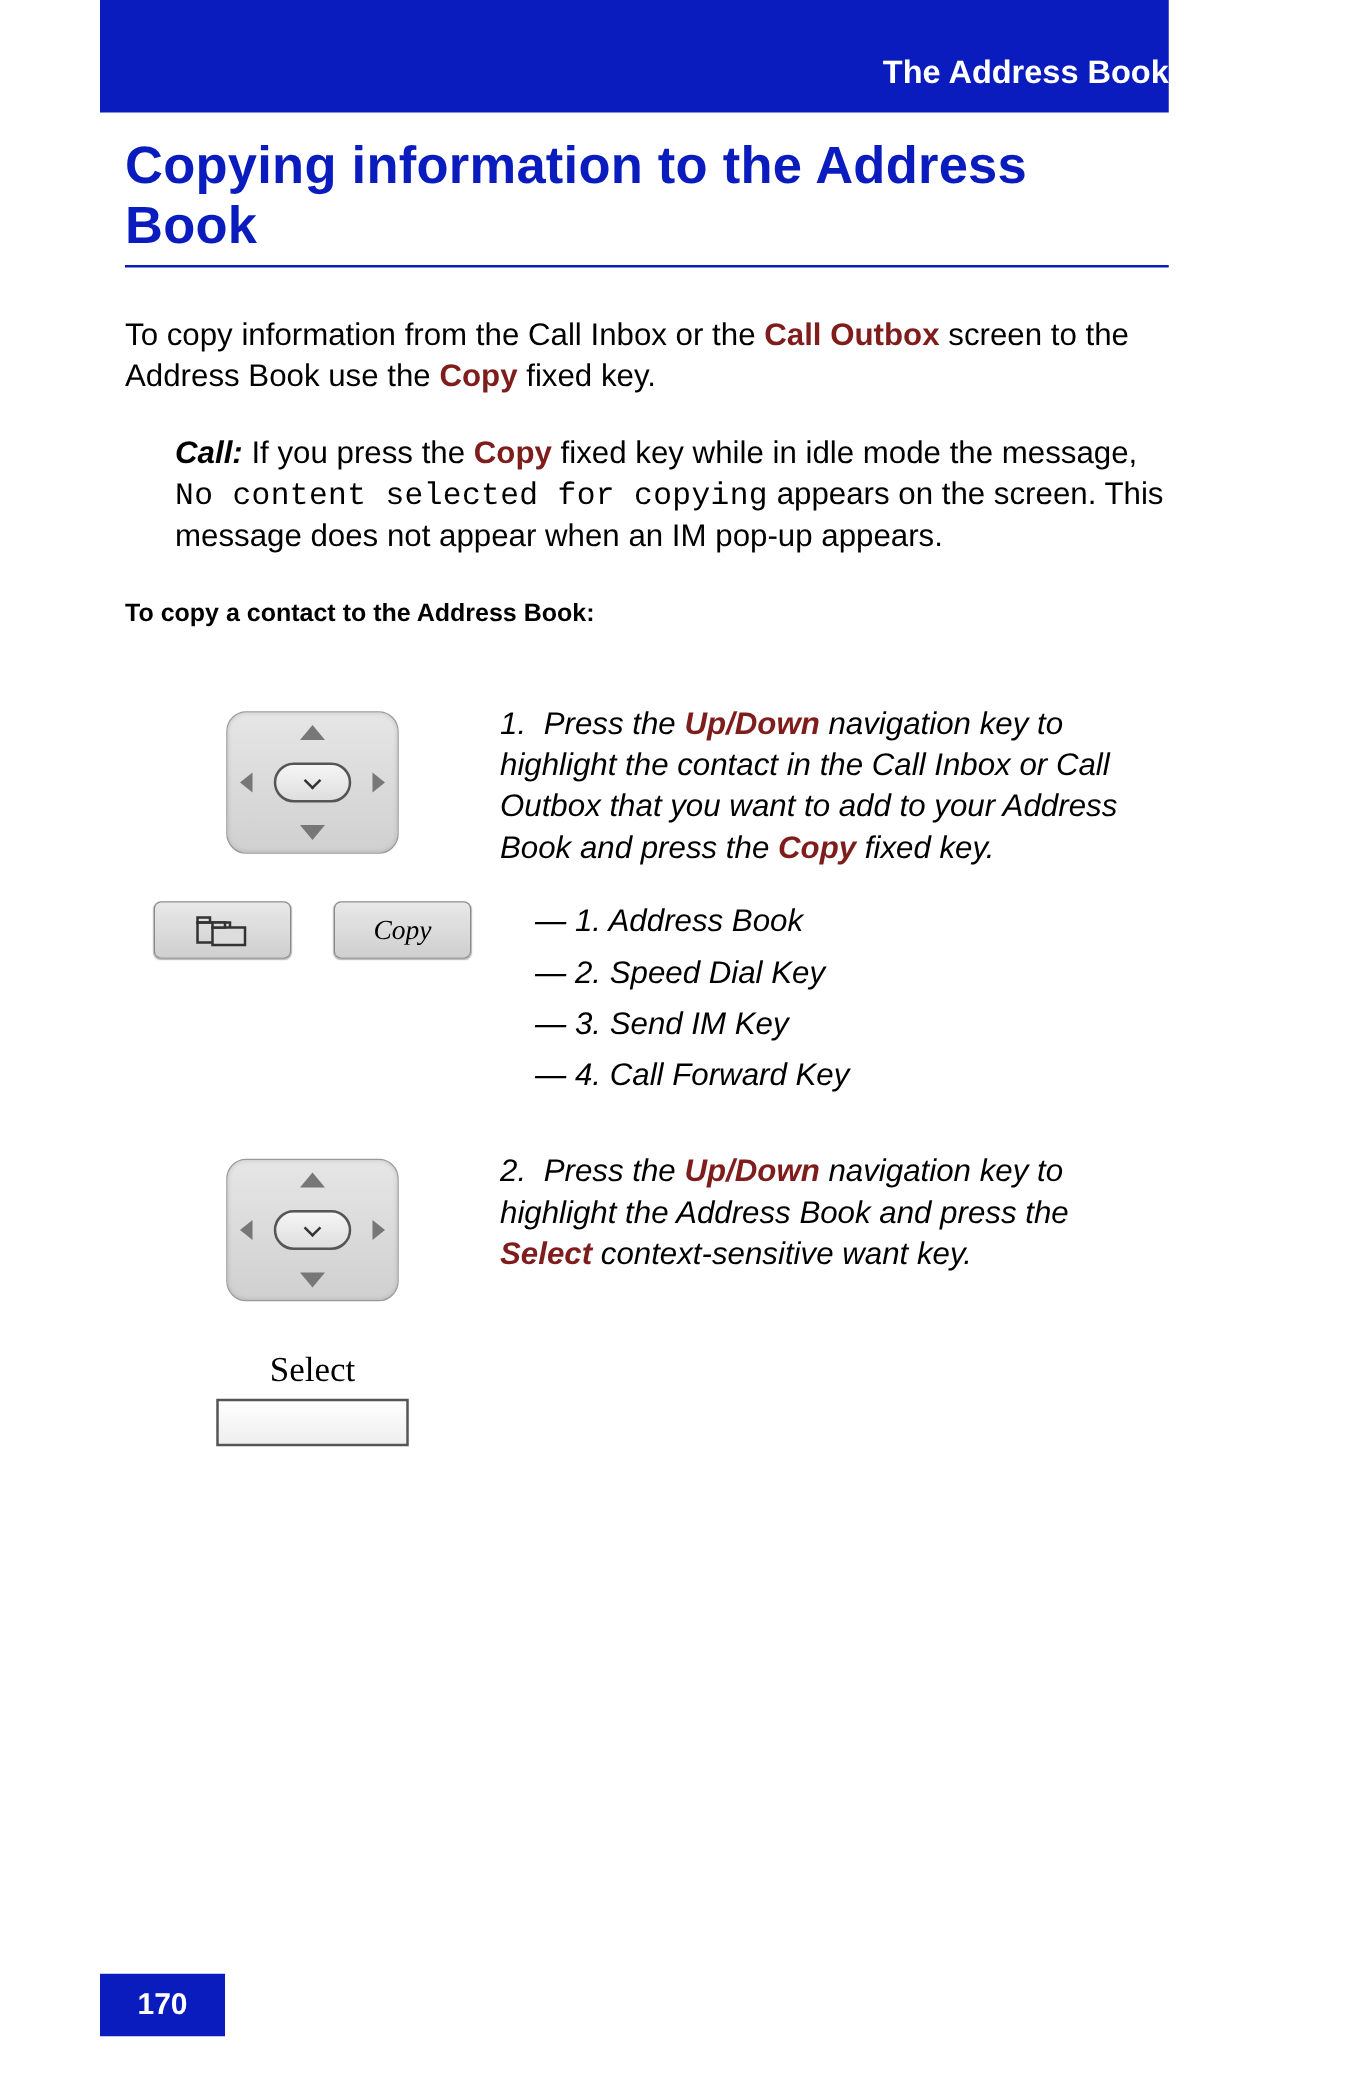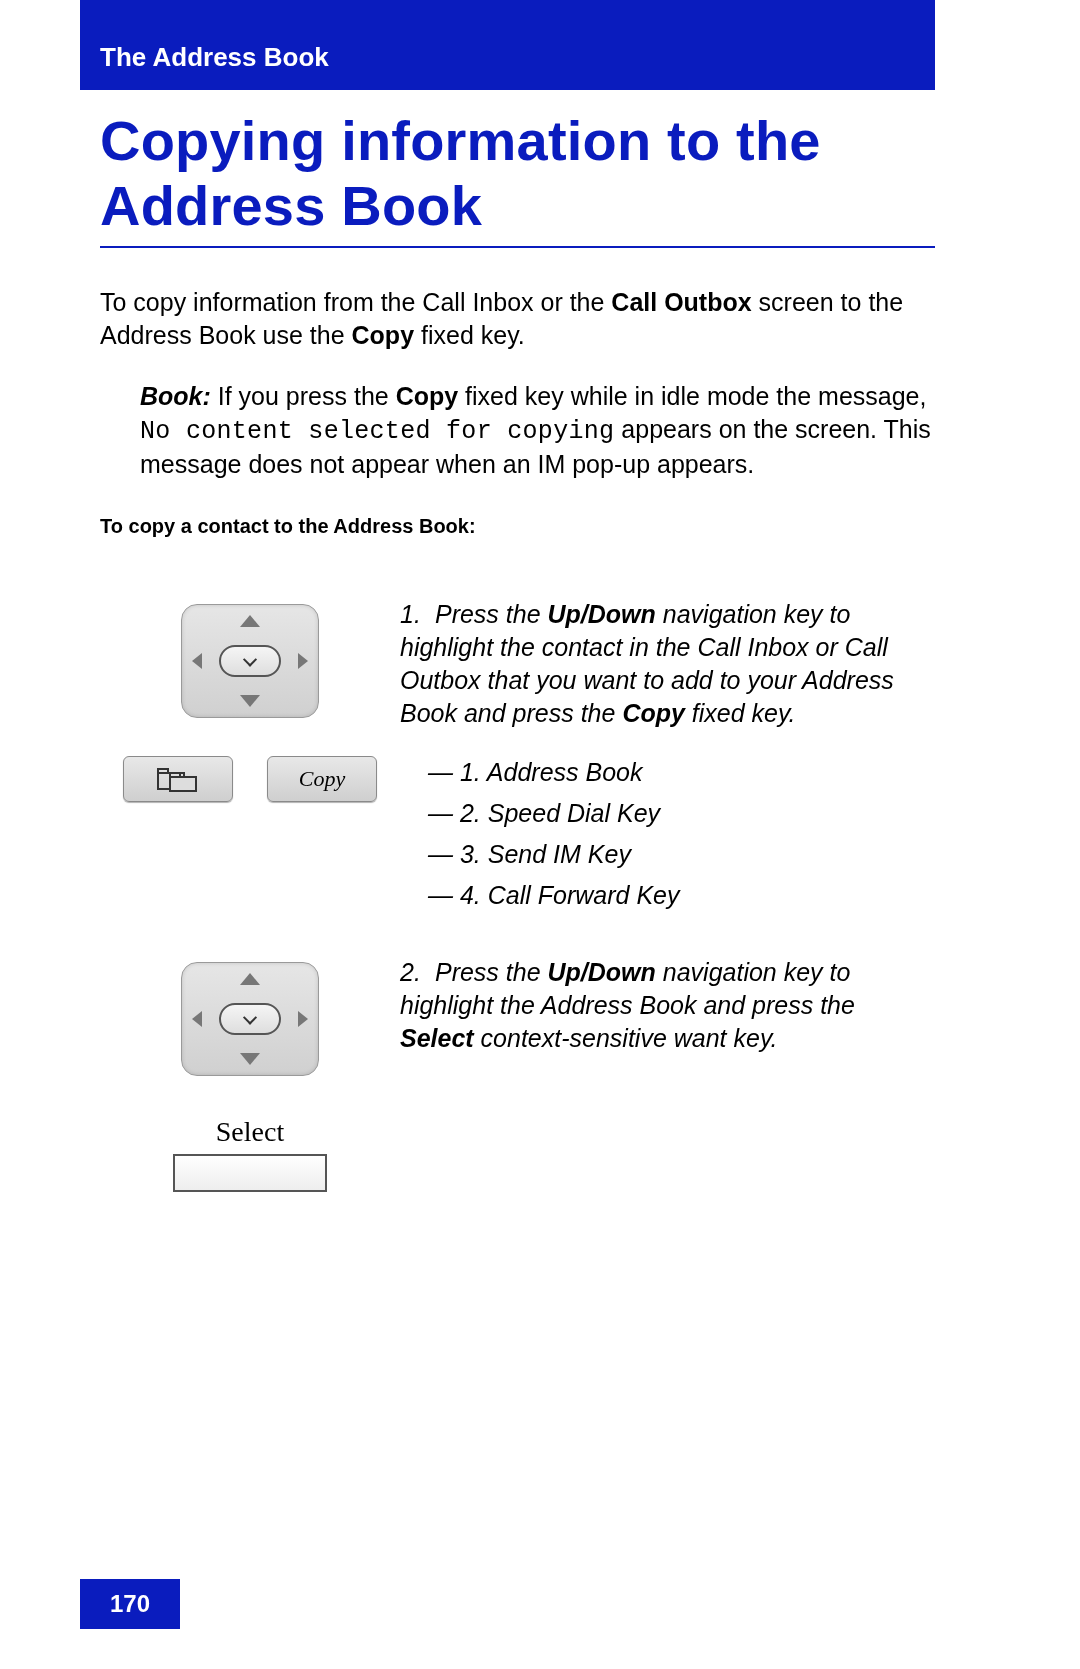--- a/index.html
+++ b/index.html
@@ -23,42 +23,43 @@
     left: 80px;
     top: 0;
     width: 855px;
     height: 90px;
     background: #0a1cbe;
     color: #fff;
     font-weight: bold;
     font-size: 26px;
     box-sizing: border-box;
     padding: 42px 0 0 20px;
+    text-align: right;
   }
   .content {
     position: absolute;
     left: 100px;
     top: 108px;
     width: 835px;
   }
   h1.title {
     color: #0a1cbe;
-    font-size: 56px;
+    font-size: 42px;
     font-weight: bold;
     margin: 0 0 6px 0;
     border-bottom: 2px solid #0a1cbe;
     padding-bottom: 8px;
     letter-spacing: 0.2px;
   }
   p.intro {
     font-size: 25px;
     line-height: 1.32;
     margin: 38px 0 0 0;
   }
-  .blue-bold { color: #000000; font-weight: bold; }
+  .blue-bold { color: #7f1d1d; font-weight: bold; }
   .note-block {
     margin: 28px 0 0 40px;
     font-size: 25px;
     line-height: 1.32;
   }
   .note-label { font-style: italic; font-weight: bold; }
   .mono { font-family: "Courier New", Courier, monospace; letter-spacing: 0.3px; }
   .subhead {
     font-weight: bold;
     font-size: 20px;
@@ -218,21 +219,21 @@
 
   <div class="content">
 
     <h1 class="title">Copying information to the Address Book</h1>
 
     <p class="intro">
       <span>To copy information from the Call Inbox or the </span><span class="blue-bold">Call Outbox</span><span> screen to the Address Book use the </span><span class="blue-bold">Copy</span><span> fixed key.</span>
     </p>
 
     <div class="note-block">
-      <span class="note-label">Book:</span><span>  If you press the </span><span class="blue-bold">Copy</span><span> fixed key while in idle mode the message, </span><span class="mono">No content selected for copying</span><span> appears on the screen. This message does not appear when an IM pop-up appears.</span>
+      <span class="note-label">Call:</span><span>  If you press the </span><span class="blue-bold">Copy</span><span> fixed key while in idle mode the message, </span><span class="mono">No content selected for copying</span><span> appears on the screen. This message does not appear when an IM pop-up appears.</span>
     </div>
 
     <div class="subhead">To copy a contact to the Address Book:</div>
 
     <div class="steps">
 
       <div class="step-row">
         <div class="illus-col">
           <div class="navkey">
             <div class="arrow up"></div>

